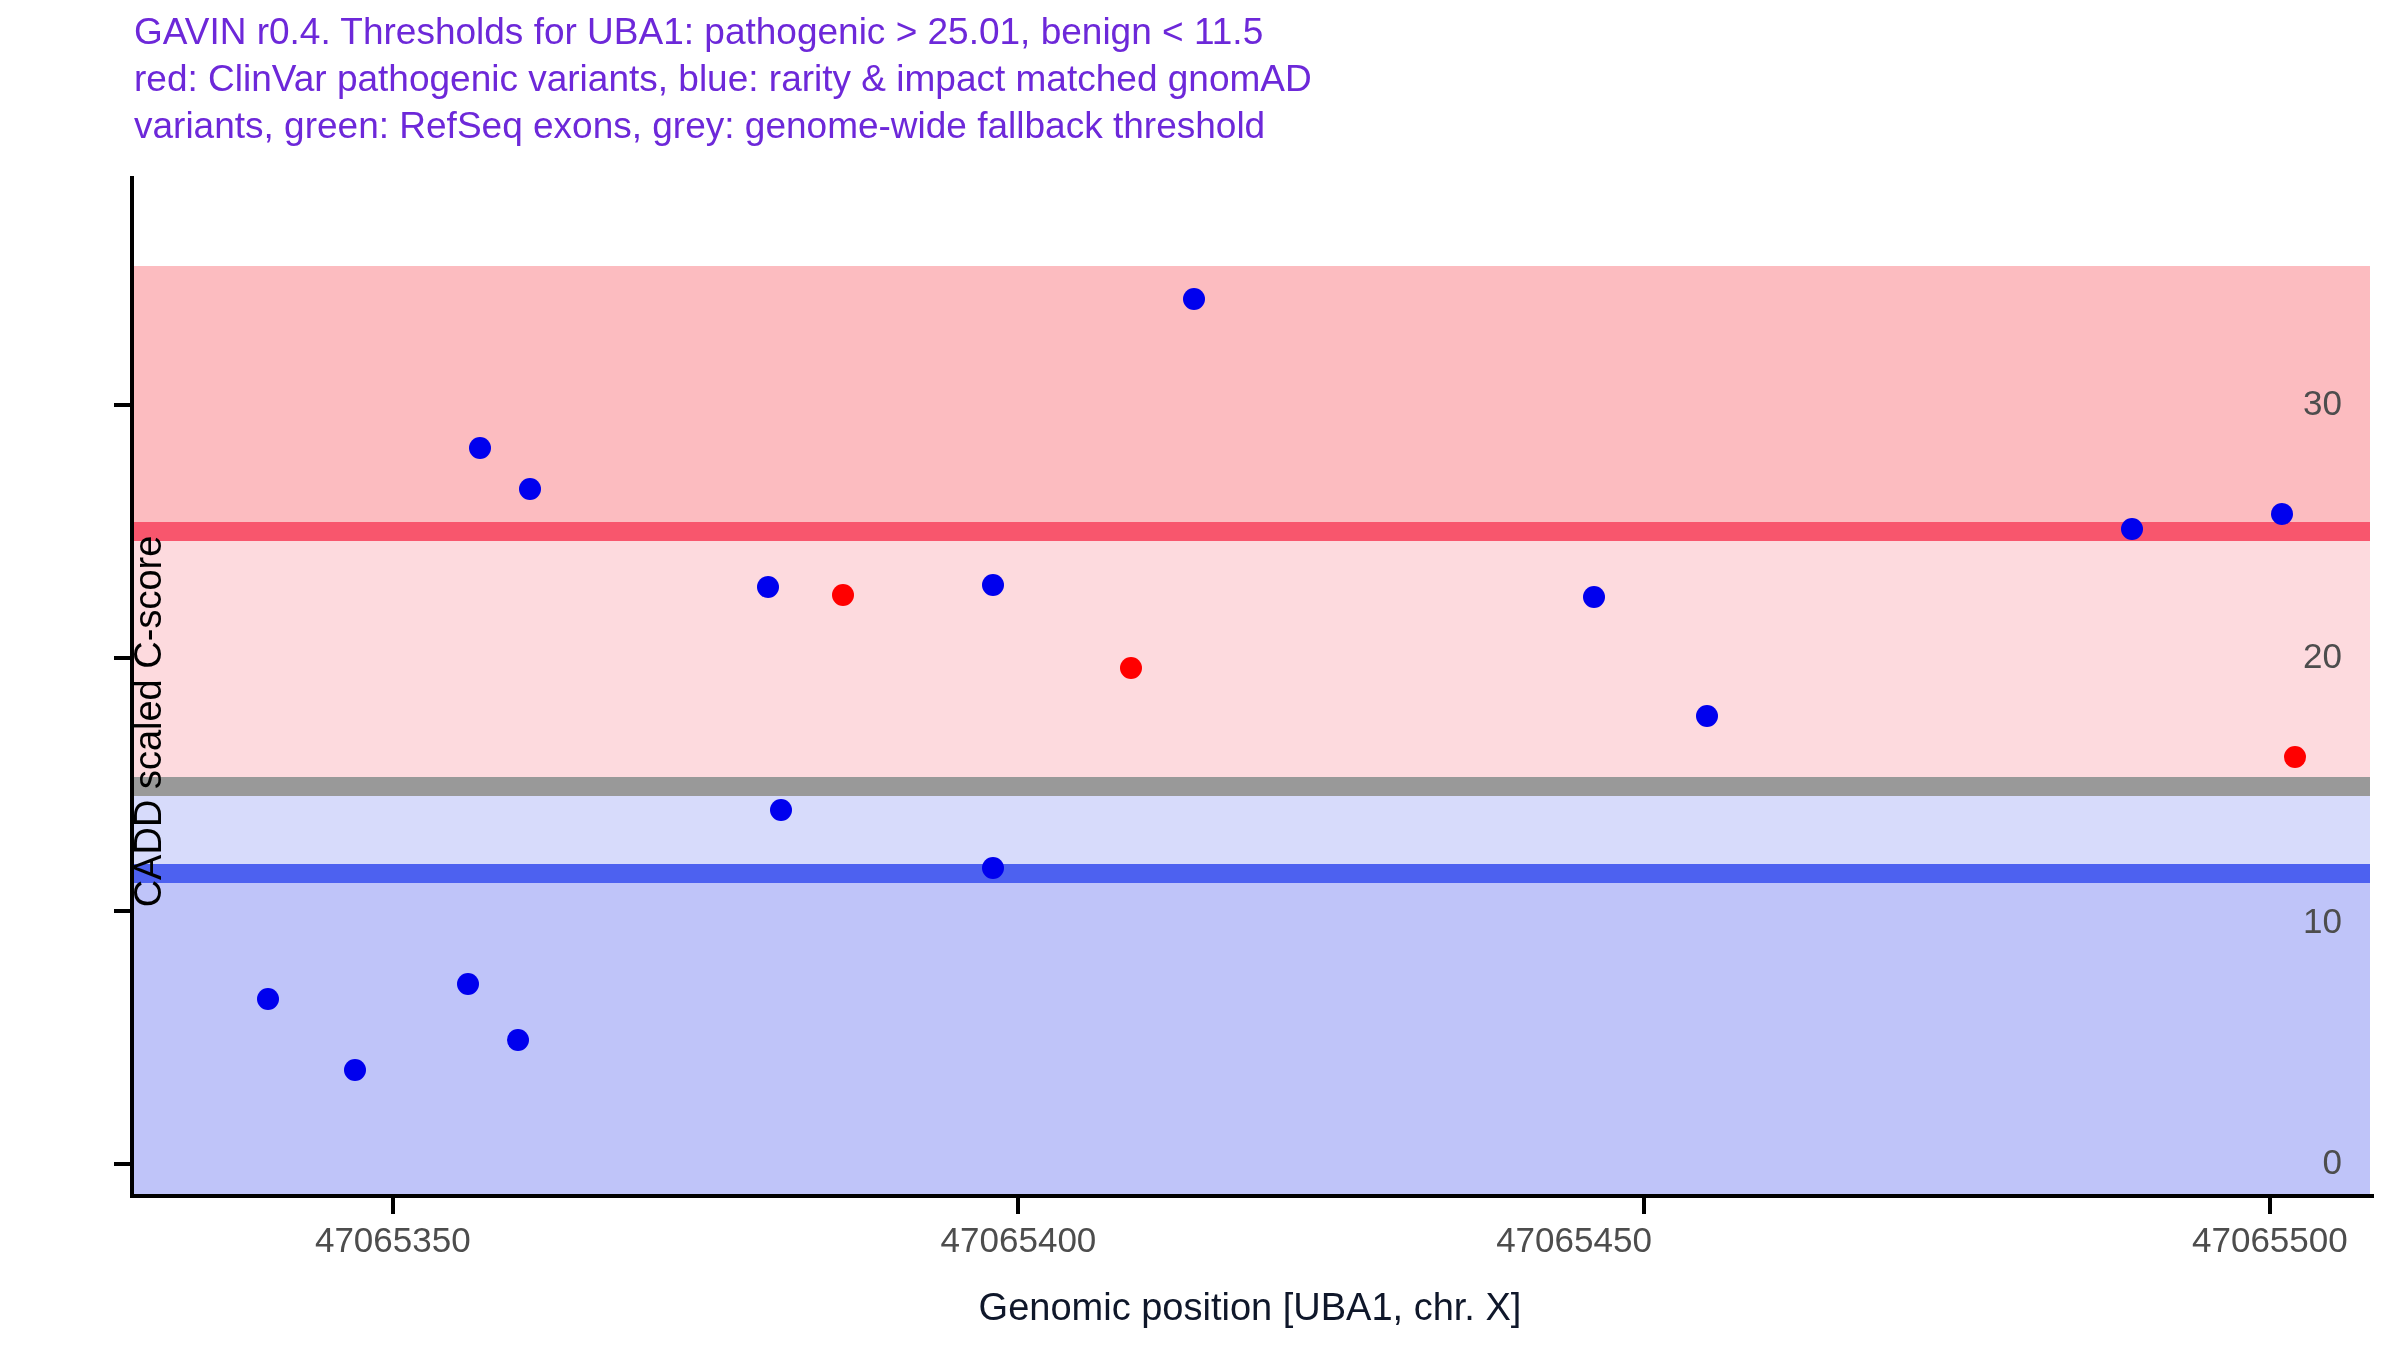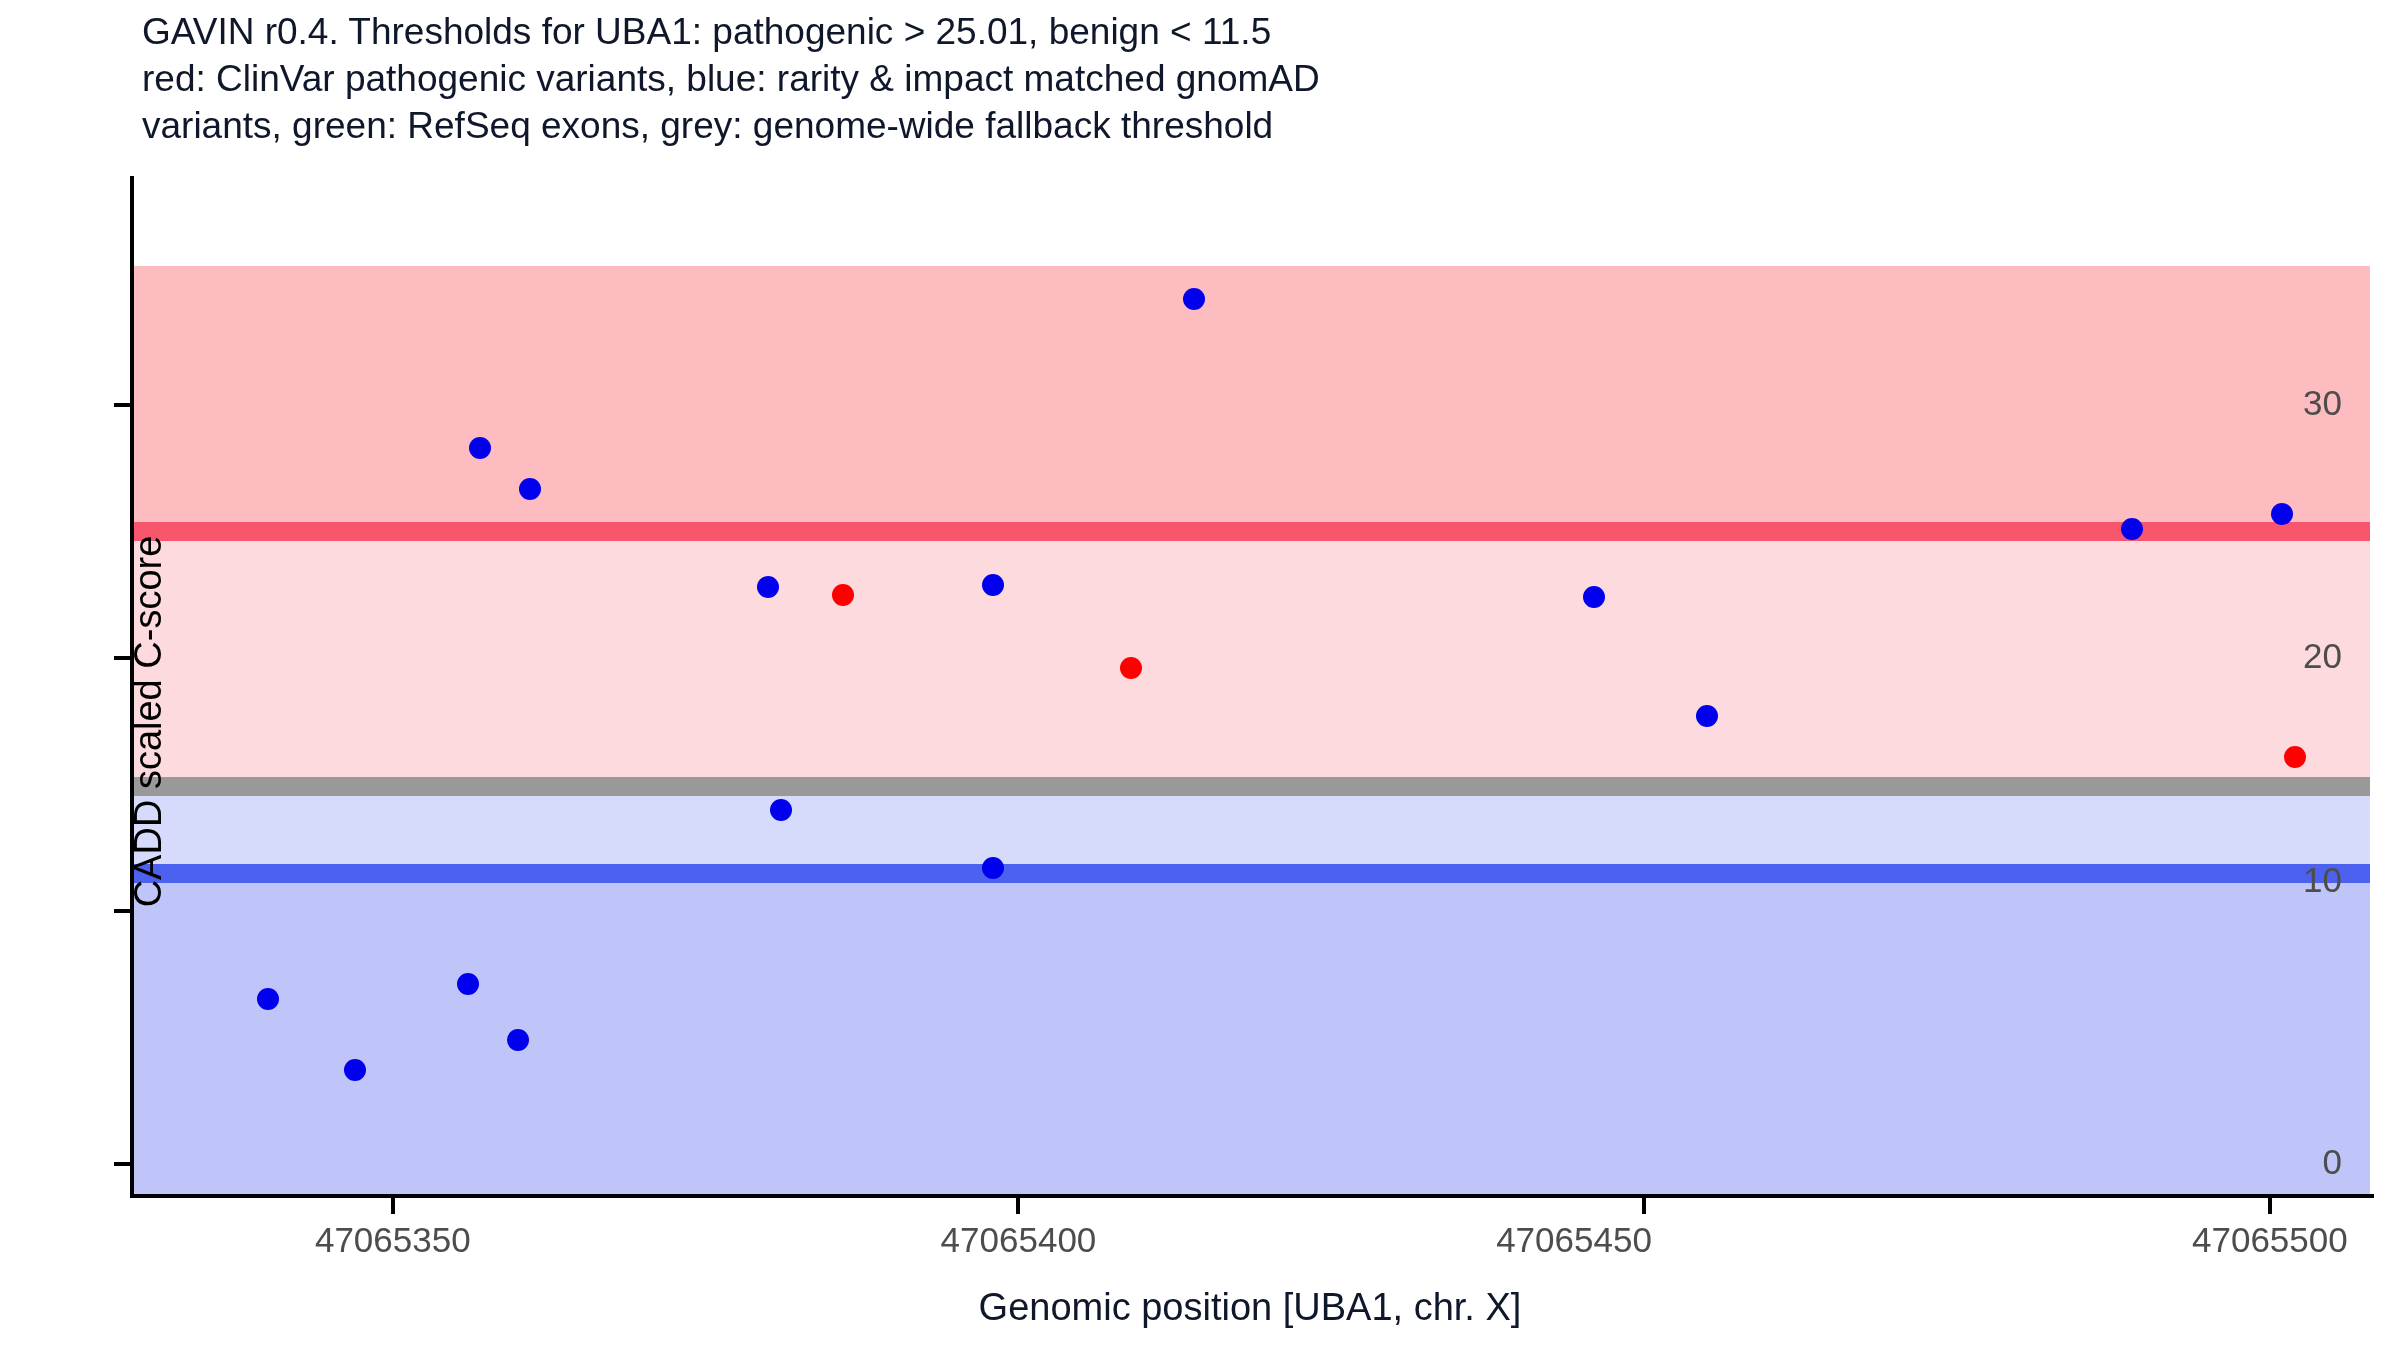--- a/index.html
+++ b/index.html
@@ -12,26 +12,26 @@
     height: 1350px;
     font-family: "Liberation Sans", sans-serif;
     color: #000000;
     overflow: hidden;
     position: relative;
   }
 
   
   #plot-title {
     position: absolute;
-    left: 142px;
+    left: 134px;
     top: 8px;
     width: 2200px;
     font-size: 37px;
     line-height: 47px;
-    color: #0f172a;
+    color: #6d28d9;
     white-space: pre;
   }
   #plot-title .title-line { display: block; }
 
   
   #plot-area {
     position: absolute;
     left: 130px;
     top: 266px;
     width: 2240px;
@@ -168,21 +168,21 @@
       <div class="point" style="left: 2002.23px; top: 262.975px; background: rgb(0, 0, 238);"></div>
       <div class="point" style="left: 2152.4px; top: 247.804px; background: rgb(0, 0, 238);"></div>
     </div>
   <div class="axis-line-y"></div>
   <div class="axis-line-x"></div>
   <div id="y-axis-title">CADD scaled C-score</div>
   <div id="x-axis-title">Genomic position [UBA1, chr. X]</div>
 <div class="tick-y" style="top: 895.657px;"></div>
     <div class="tick-y-label" style="right: 28px; top: 875.657px; position: absolute;">0</div>
     <div class="tick-y" style="top: 642.796px;"></div>
-    <div class="tick-y-label" style="right: 28px; top: 594px; position: absolute;">10</div>
+    <div class="tick-y-label" style="right: 28px; top: 635px; position: absolute;">10</div>
     <div class="tick-y" style="top: 389.935px;"></div>
     <div class="tick-y-label" style="right: 28px; top: 369.935px; position: absolute;">20</div>
     <div class="tick-y" style="top: 137.074px;"></div>
     <div class="tick-y-label" style="right: 28px; top: 117.074px; position: absolute;">30</div>
     <div class="tick-x" style="left: 260.793px;"></div>
     <div class="tick-x-label" style="left: 262.793px;">47065350</div>
     <div class="tick-x" style="left: 886.492px;"></div>
     <div class="tick-x-label" style="left: 888.492px;">47065400</div>
     <div class="tick-x" style="left: 1512.19px;"></div>
     <div class="tick-x-label" style="left: 1444px;">47065450</div>

